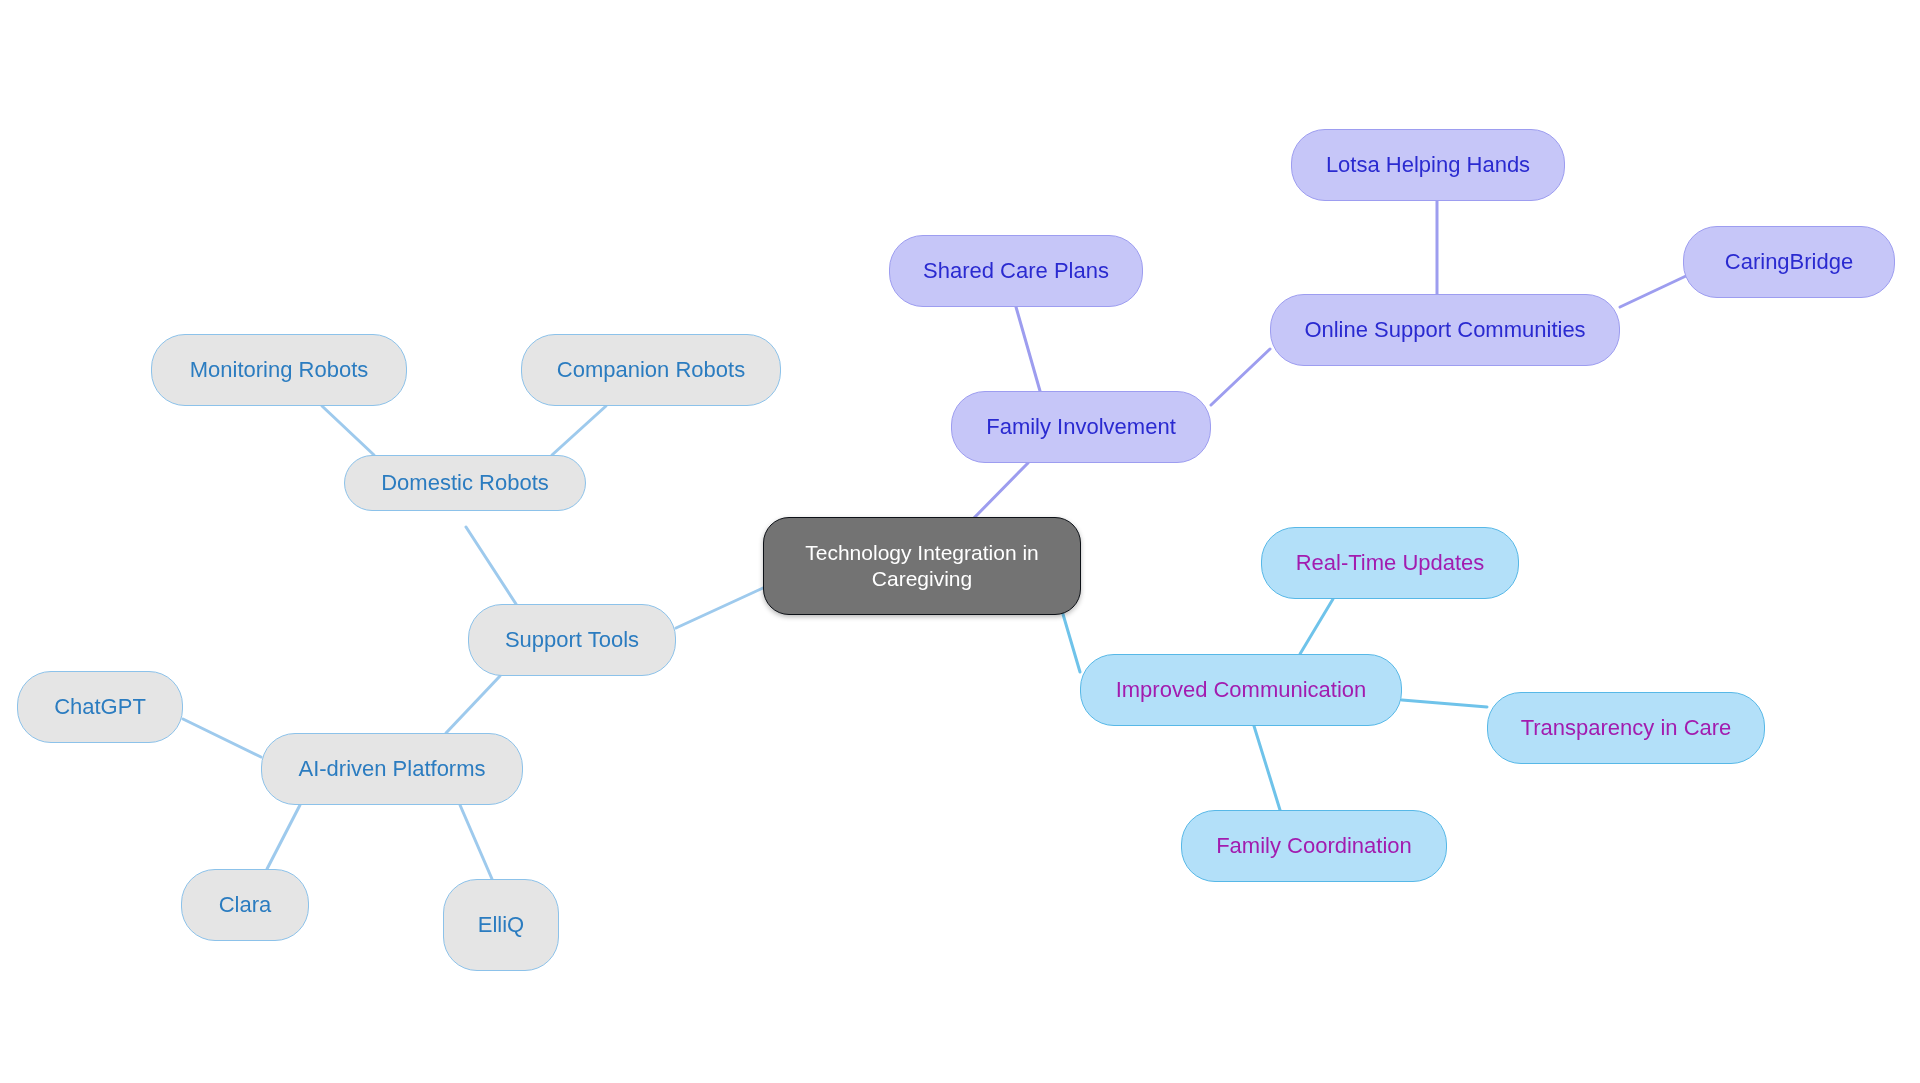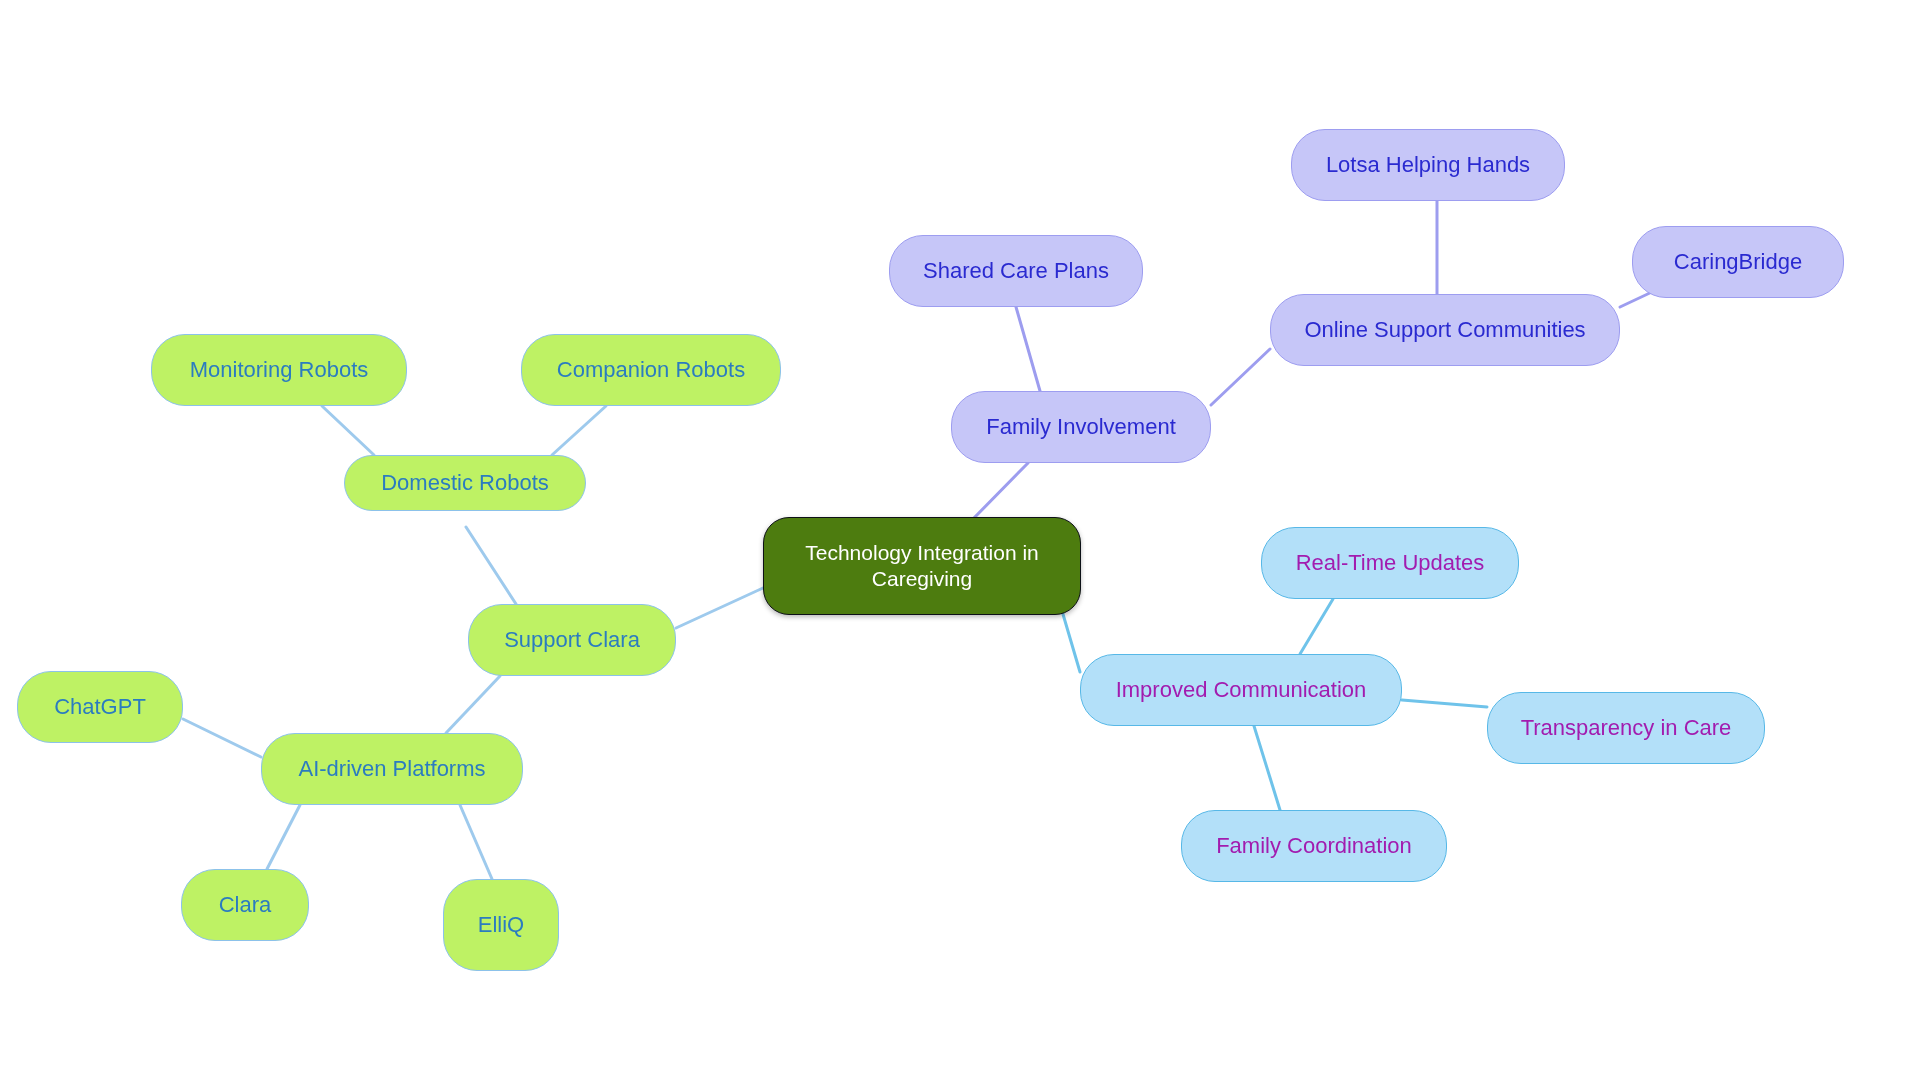--- a/index.html
+++ b/index.html
@@ -34,29 +34,29 @@
     justify-content: center;
     text-align: center;
     border-radius: 34px;
     border-style: solid;
     border-width: 1.5px;
     line-height: 1.22;
     white-space: pre-line;
     padding: 0 14px;
   }
   .node-root {
-    background: #4d7c0f;
+    background: #737373;
     border-color: #0d1117;
     color: #ffffff;
     font-size: 21px;
     border-radius: 26px;
     box-shadow: 0 2px 5px rgba(0,0,0,0.28);
   }
   .node-blue {
-    background: #bef264;
+    background: #e5e5e5;
     border-color: #8cc2ea;
     color: #2b7cc0;
     font-size: 22px;
   }
   .node-cyan {
     background: #b3e0f9;
     border-color: #57b8e7;
     color: #a21caf;
     font-size: 22px;
   }
@@ -86,31 +86,31 @@
       <line x1="1437" y1="294" x2="1437" y2="201" stroke="#9d9def" stroke-width="3" stroke-linecap="round"></line>
       <line x1="1620" y1="307" x2="1703" y2="268" stroke="#9d9def" stroke-width="3" stroke-linecap="round"></line>
       <line x1="1060" y1="604" x2="1080" y2="672" stroke="#6fc3ea" stroke-width="3" stroke-linecap="round"></line>
       <line x1="1300" y1="654" x2="1333" y2="599" stroke="#6fc3ea" stroke-width="3" stroke-linecap="round"></line>
       <line x1="1402" y1="700" x2="1487" y2="707" stroke="#6fc3ea" stroke-width="3" stroke-linecap="round"></line>
       <line x1="1254" y1="726" x2="1280" y2="810" stroke="#6fc3ea" stroke-width="3" stroke-linecap="round"></line>
     </svg>
   <div id="node-layer">
       <div class="node node-root" style="left: 763px; top: 517px; width: 318px; height: 98px;">Technology Integration in
 Caregiving</div>
-      <div class="node node-blue" style="left: 468px; top: 604px; width: 208px; height: 72px;">Support Clara</div>
+      <div class="node node-blue" style="left: 468px; top: 604px; width: 208px; height: 72px;">Support Tools</div>
       <div class="node node-blue" style="left: 344px; top: 455px; width: 242px; height: 56px;">Domestic Robots</div>
       <div class="node node-blue" style="left: 151px; top: 334px; width: 256px; height: 72px;">Monitoring Robots</div>
       <div class="node node-blue" style="left: 521px; top: 334px; width: 260px; height: 72px;">Companion Robots</div>
       <div class="node node-blue" style="left: 261px; top: 733px; width: 262px; height: 72px;">AI-driven Platforms</div>
       <div class="node node-blue" style="left: 17px; top: 671px; width: 166px; height: 72px;">ChatGPT</div>
       <div class="node node-blue" style="left: 181px; top: 869px; width: 128px; height: 72px;">Clara</div>
       <div class="node node-blue" style="left: 443px; top: 879px; width: 116px; height: 92px;">ElliQ</div>
       <div class="node node-purple" style="left: 951px; top: 391px; width: 260px; height: 72px;">Family Involvement</div>
       <div class="node node-purple" style="left: 889px; top: 235px; width: 254px; height: 72px;">Shared Care Plans</div>
       <div class="node node-purple" style="left: 1270px; top: 294px; width: 350px; height: 72px;">Online Support Communities</div>
       <div class="node node-purple" style="left: 1291px; top: 129px; width: 274px; height: 72px;">Lotsa Helping Hands</div>
-      <div class="node node-purple" style="left: 1632px; top: 226px; width: 212px; height: 72px;">CaringBridge</div>
+      <div class="node node-purple" style="left: 1683px; top: 226px; width: 212px; height: 72px;">CaringBridge</div>
       <div class="node node-cyan" style="left: 1080px; top: 654px; width: 322px; height: 72px;">Improved Communication</div>
       <div class="node node-cyan" style="left: 1261px; top: 527px; width: 258px; height: 72px;">Real-Time Updates</div>
       <div class="node node-cyan" style="left: 1487px; top: 675px; width: 278px; height: 72px; margin-top: 17px;">Transparency in Care</div>
       <div class="node node-cyan" style="left: 1181px; top: 810px; width: 266px; height: 72px; text-align: right;">Family Coordination</div>
     </div>
 </div>
 
 </body></html>

